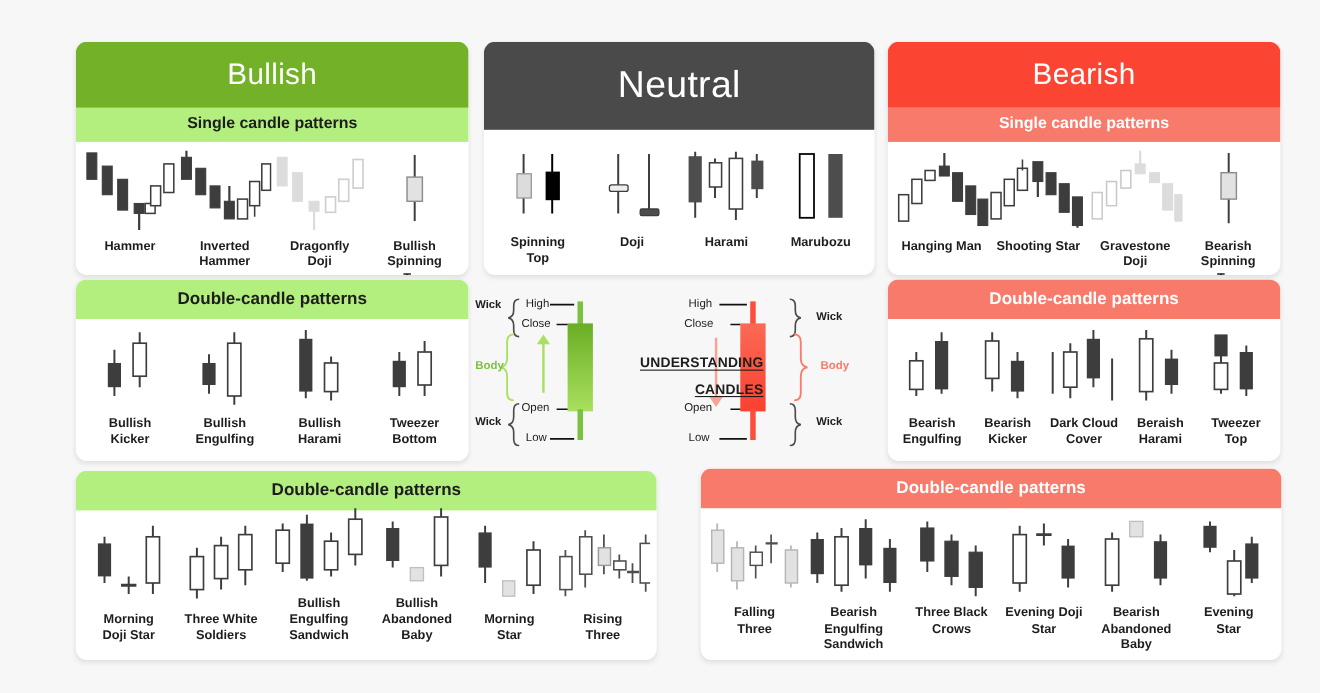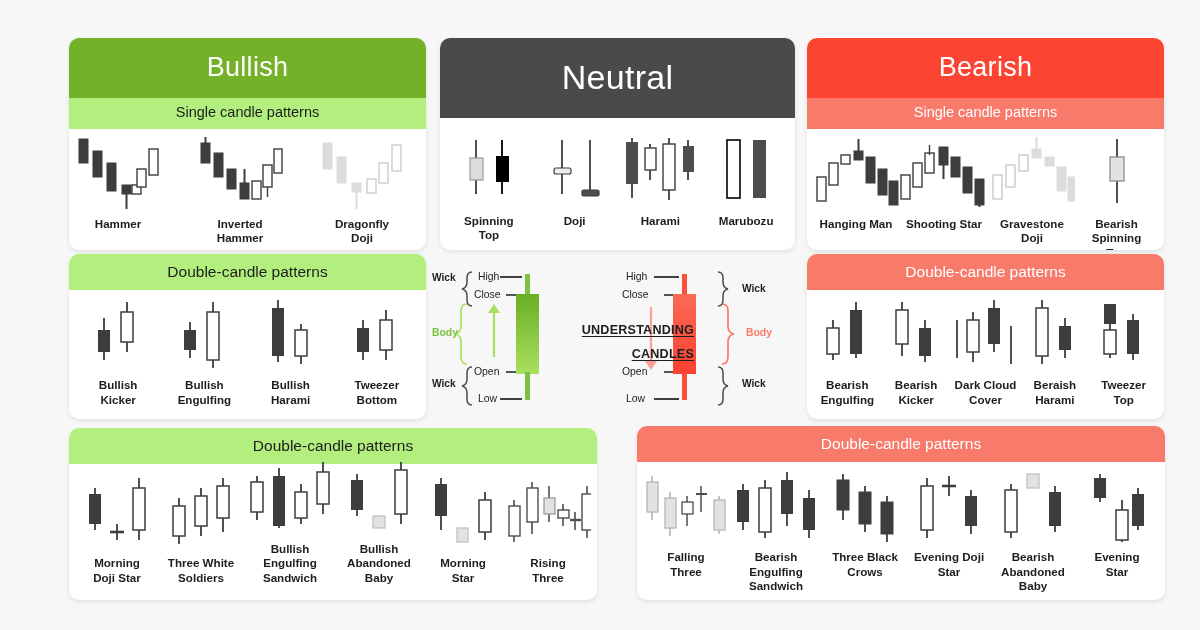--- a/index.html
+++ b/index.html
@@ -12,21 +12,21 @@
   .stage{position:relative;width:1200px;height:630px;margin-left:17px;}
 
   
   .card{position:absolute;background:#fff;border-radius:10px;
         box-shadow:0 2px 5px rgba(0,0,0,.09);overflow:hidden;}
   .card-title{
     text-align:center;color:#fff;font-size:27px;font-weight:400;
     letter-spacing:.3px;line-height:1;padding:16px 0 17px;
   }
   .sub-head{
-    text-align:center;font-size:14.5px;font-weight:400;
+    text-align:center;font-size:14.5px;font-weight:700;
     padding:7px 0 8px;line-height:1.1;
   }
   .sub-green{background:#b3ef7e;color:#1d1d1d;}
   .sub-red{background:#f87a6b;color:#fff;}
   .head-green{background:#72b128;}
   .head-dark{background:#4a4a4a;}
   .head-red{background:#fc4433;}
 
   .row{display:flex;justify-content:space-around;align-items:flex-start;
        padding:6px 6px 4px;box-sizing:border-box;}
@@ -51,21 +51,21 @@
   .lbl-red{color:#fb7a68;font-weight:700;}
 </style>
 </head>
 <body>
 
 <div class="stage">
 
   <div class="card" style="left:52px;top:38px;width:357px;height:212px;">
     <div class="card-title head-green">Bullish</div>
     <div class="sub-head sub-green">Single candle patterns</div>
-    <div class="row" style="height:120px;gap:36px;">
+    <div class="row" style="height:120px;">
 
       <div class="pat">
         <div class="glyph">
           <svg width="86" height="76" viewBox="0 0 86 76">
             <g fill="#3d3d3d" stroke="#3d3d3d">
               <rect x="4" y="4" width="9" height="24"></rect>
               <rect x="18" y="16" width="9" height="26"></rect>
               <rect x="32" y="28" width="9" height="28"></rect>
               <rect x="47" y="50" width="9" height="9"></rect>
               <line x1="51.5" y1="59" x2="51.5" y2="74" stroke-width="2"></line>

